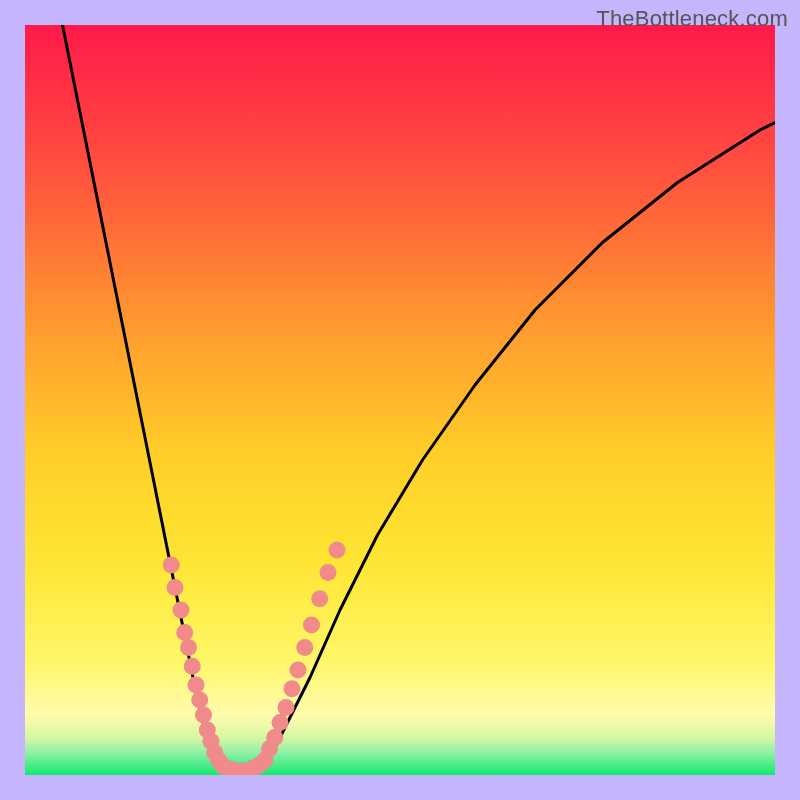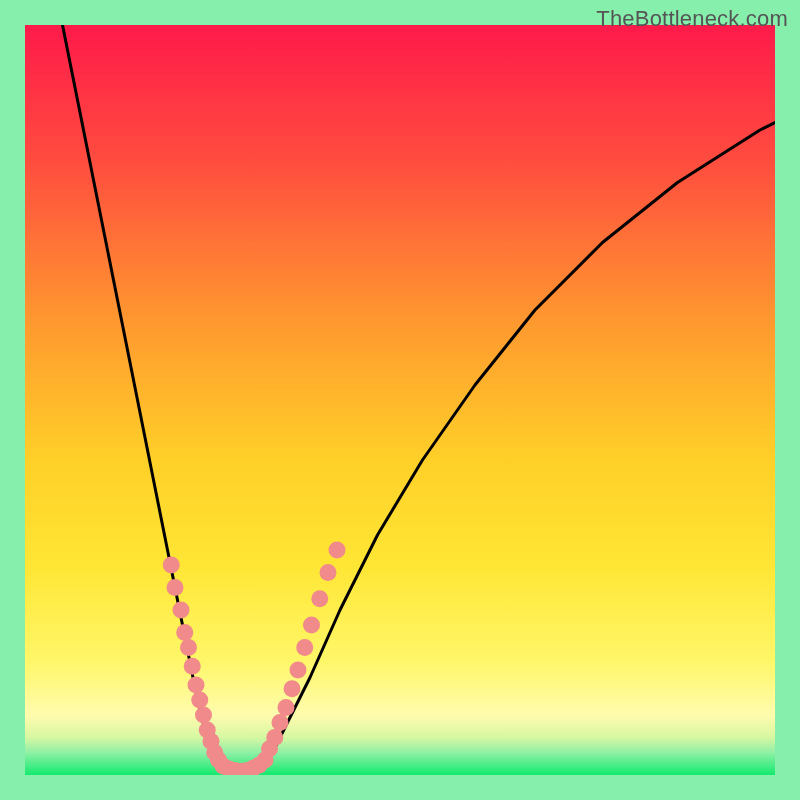--- a/index.html
+++ b/index.html
@@ -8,21 +8,21 @@
     width: 800px;
     height: 800px;
     overflow: hidden;
     background: #000;
     font-family: Arial, Helvetica, sans-serif;
   }
   .frame {
     position: relative;
     width: 800px;
     height: 800px;
-    background: #86efac;
+    background: #c4b5fd;
   }
   .watermark {
     position: absolute;
     top: 6px;
     right: 12px;
     color: #555;
     font-size: 22px;
     font-weight: 500;
     letter-spacing: 0.2px;
     z-index: 5;

